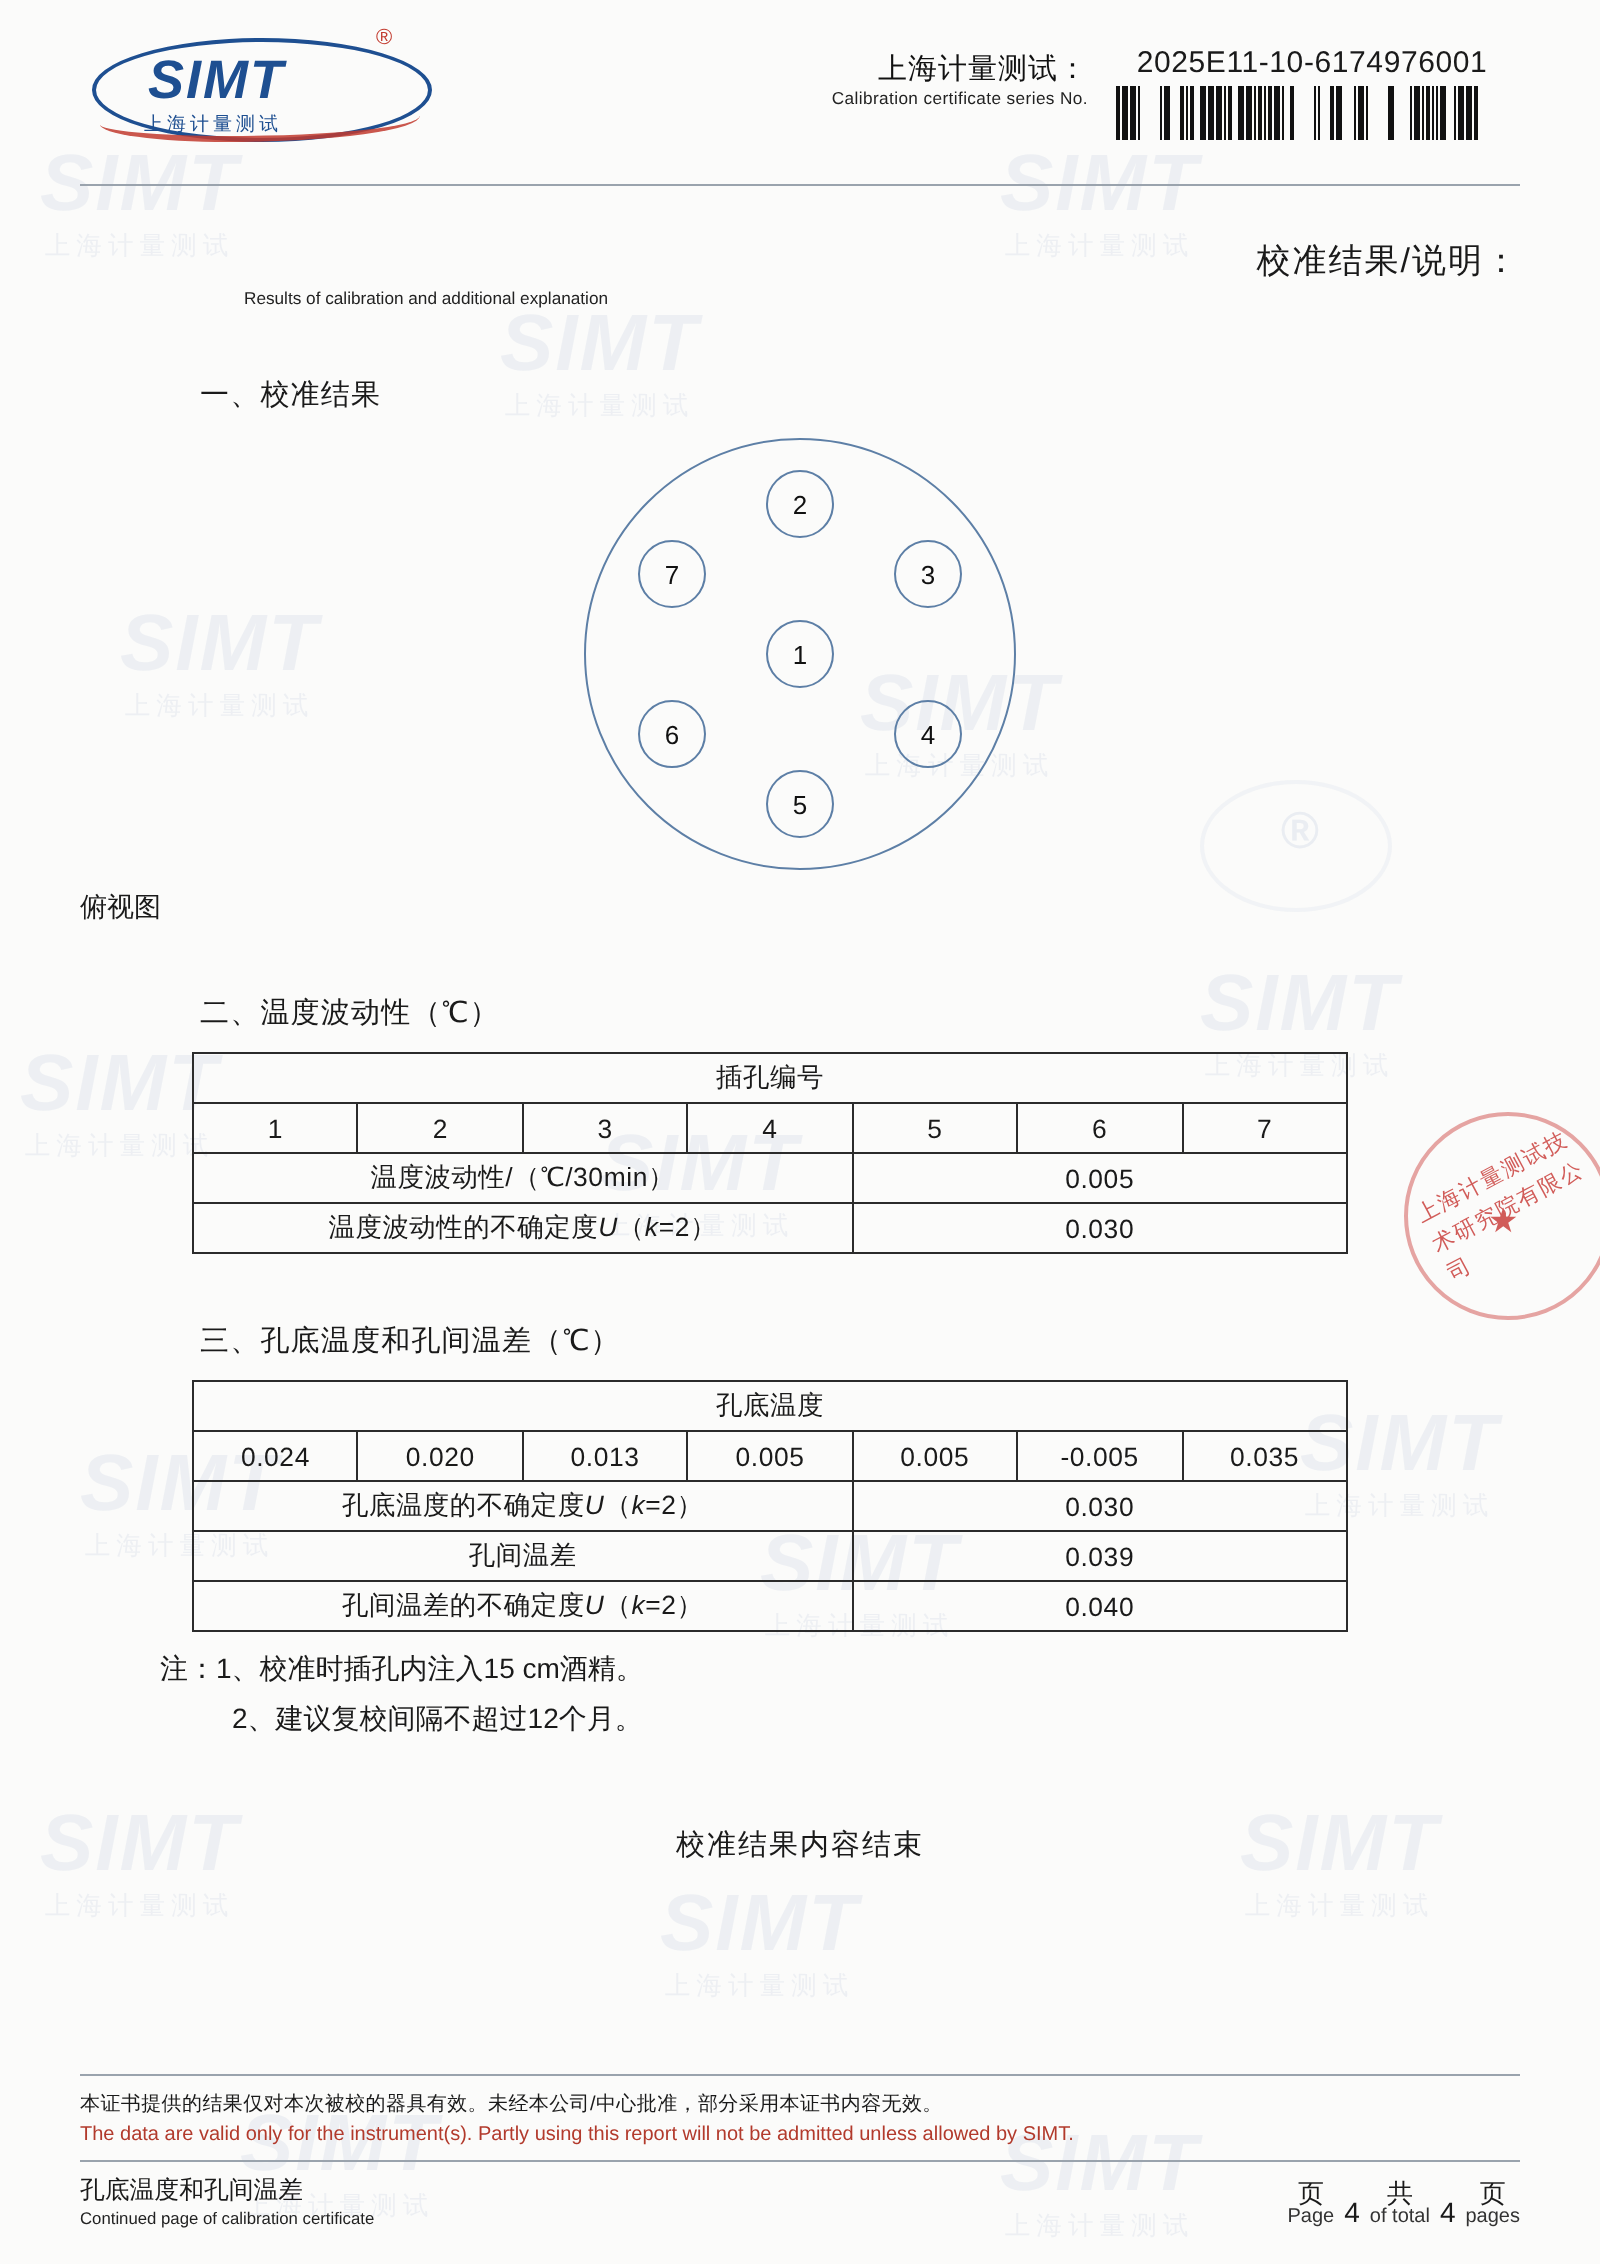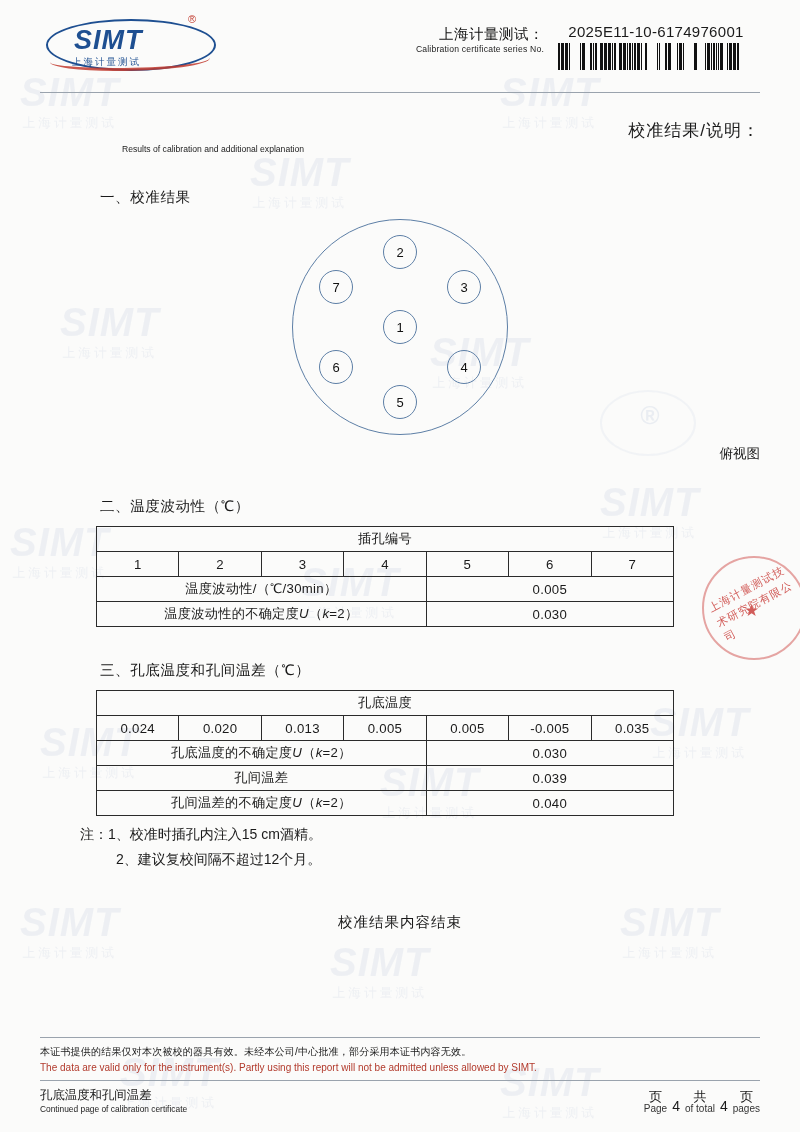--- a/index.html
+++ b/index.html
@@ -157,21 +157,21 @@
     border: 1.5px solid #5d7fa6;
     border-radius: 50%;
     display: flex;
     align-items: center;
     justify-content: center;
     font-size: 13px;
     color: #111;
     background: transparent;
   }
   .caption {
-    text-align: right;
+    text-align: left;
     font-size: 13.5px;
     margin-top: 10px;
   }
 
   
   .tbl-wrap { margin: 10px 0 0 56px; width: 578px; }
   table.t {
     border-collapse: collapse;
     width: 578px;
     table-layout: fixed;

